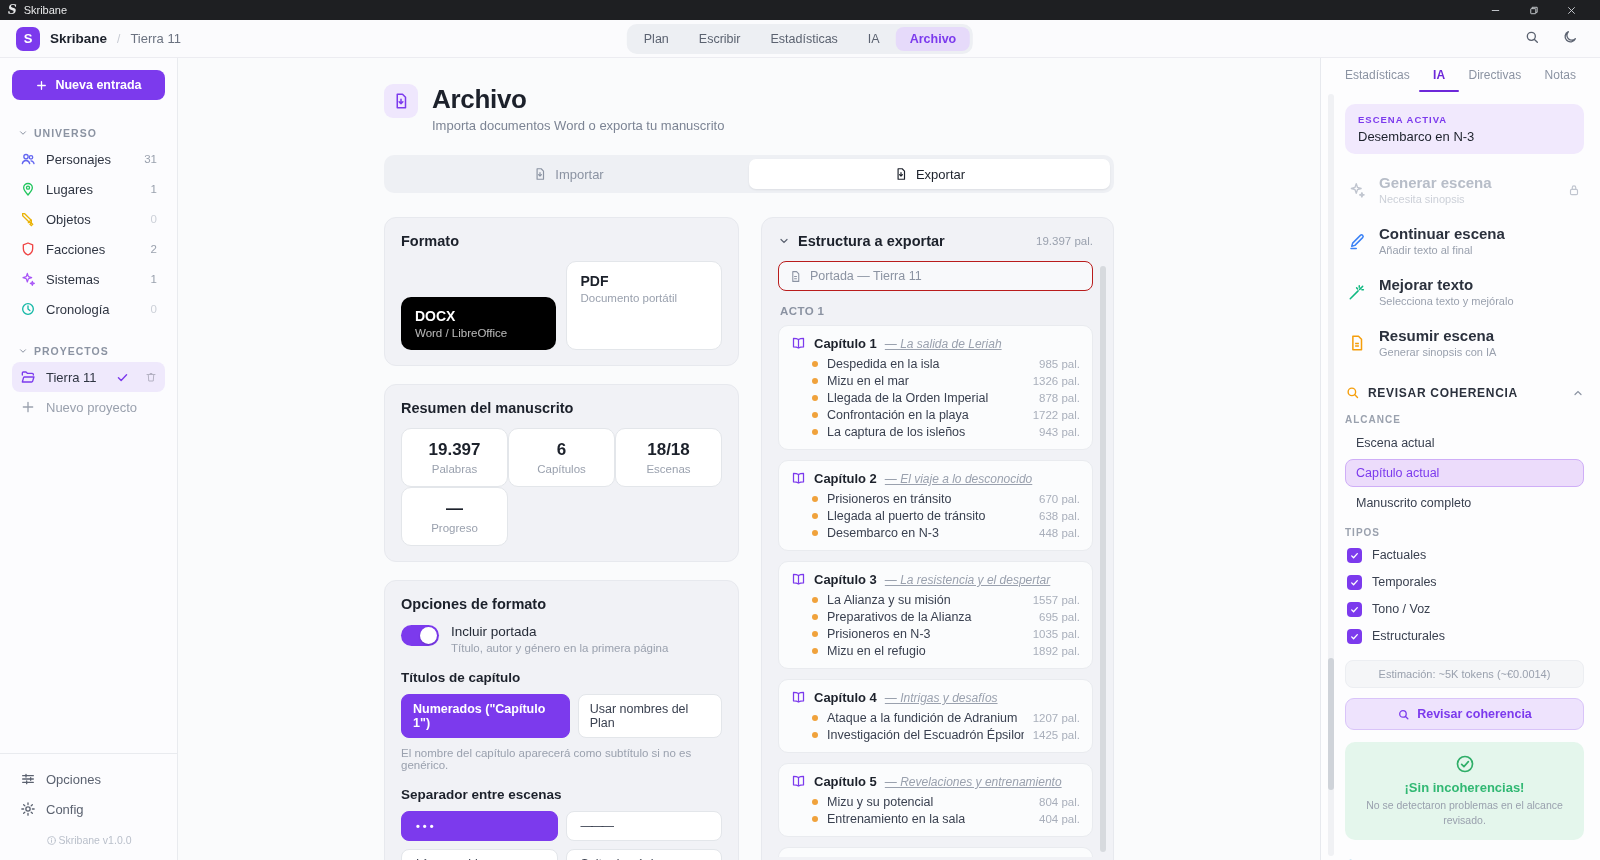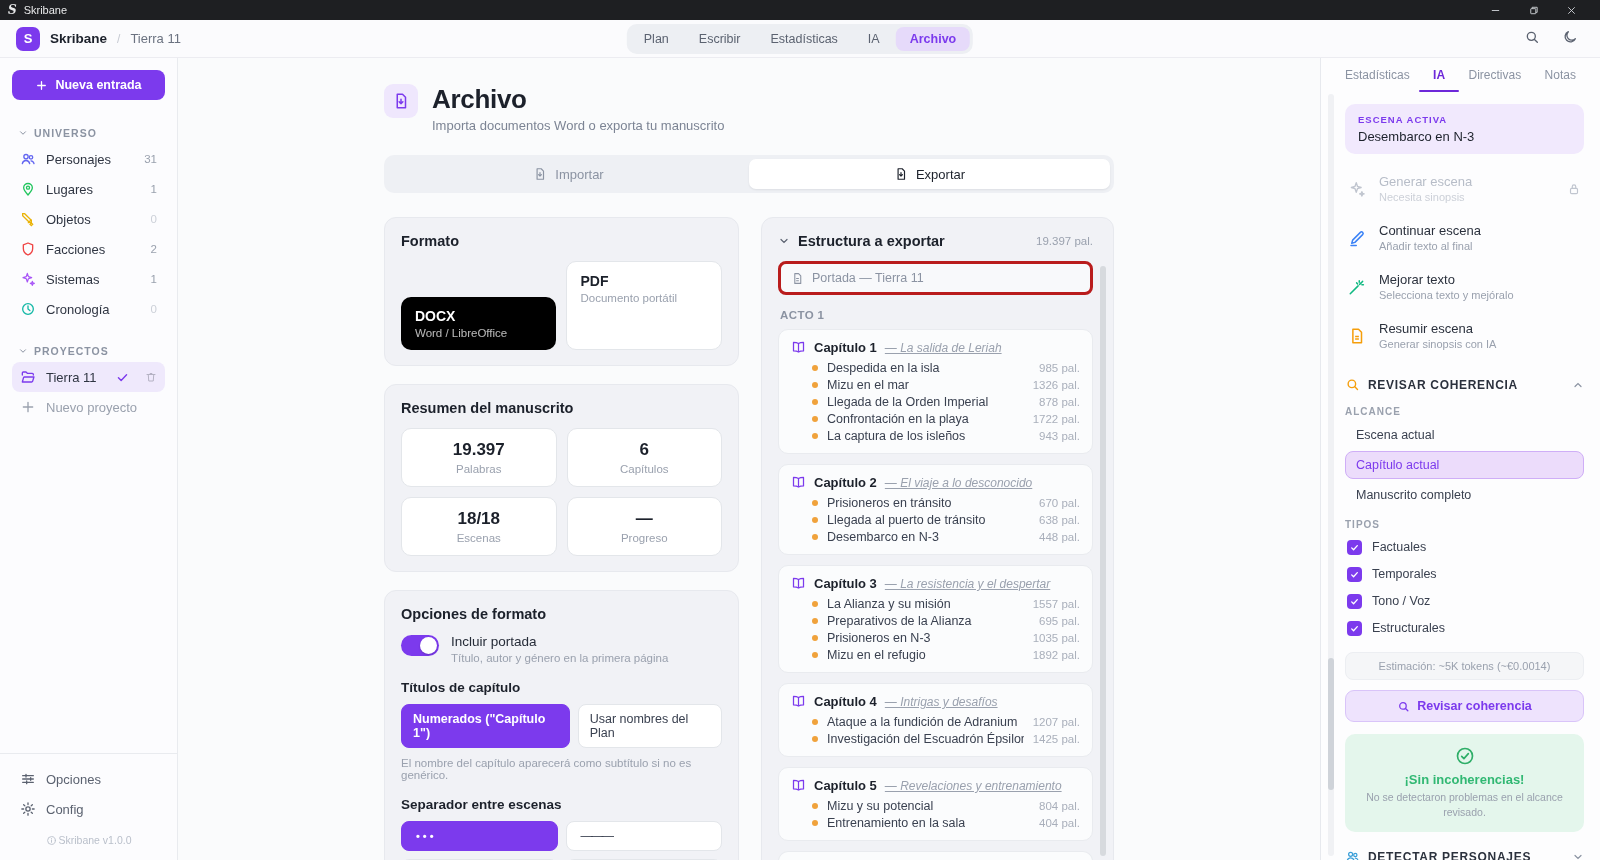--- a/index.html
+++ b/index.html
@@ -72,21 +72,21 @@
   .card-title { font-size:14.5px; font-weight:700; margin-bottom:12px; }
   .fmt-row { display:flex; gap:10px; }
   .fmt-btn { flex:1; border-radius:10px; padding:11px 14px; }
   .fmt-btn .f-l { font-size:14px; font-weight:700; }
   .fmt-btn .f-d { font-size:11.5px; margin-top:3px; }
   .fmt-docx { background:#000000;margin-top:36px; }
   .fmt-docx .f-l { color:#fff; }
   .fmt-docx .f-d { color:rgba(255,255,255,.72); }
   .fmt-pdf { background:#fff; border:1px solid #e3e6ea; }
   .fmt-pdf .f-d { color:#9aa1ae; }
-  .stats { display:grid; grid-template-columns:1fr 1fr; gap:10px; }
+  .stats { display:grid; grid-template-columns:1fr 1fr 1fr; }
   .stat { background:#fff; border:1px solid #e3e6ea; border-radius:10px; padding:11px 8px; text-align:center; }
   .stat .v { font-size:17px; font-weight:700; }
   .stat .l { font-size:11.5px; color:#9aa1ae; margin-top:3px; }
   .tglrow { display:flex; gap:12px; margin:6px 0 16px; align-items:flex-start; }
   .tgl { width:38px; height:21px; border-radius:12px; background:#d8dce2; position:relative; flex:none; margin-top:1px; }
   .tgl::after { content:""; position:absolute; top:2px; left:2px; width:17px; height:17px; border-radius:50%; background:#fff; box-shadow:0 1px 2px rgba(0,0,0,.18); }
   .tgl.on { background:#7c3aed; }
   .tgl.on::after { left:auto; right:2px; }
   .tglrow .t-l { font-size:13.5px; color:#262c38; }
   .tglrow .t-d { font-size:11.5px; color:#9aa1ae; margin-top:3px; }
@@ -99,21 +99,21 @@
   .sep-grid .opt-btn { height:30px; display:flex; align-items:center; padding:0 14px; }
   .sep-grid .opt-btn.dots { letter-spacing:3px; font-weight:800; font-size:11px; }
   .sep-grid .opt-btn.line-opt { letter-spacing:-2px; color:#3a4150; }
 
   
   .struct { position:relative; padding-right:20px; }
   .st-head { display:flex; align-items:center; gap:8px; }
   .st-head svg { width:12px; height:12px; color:#5b6270; }
   .st-title { font-size:14.5px; font-weight:700; }
   .st-total { margin-left:auto; font-size:11.5px; color:#9aa1ae; }
-  .portada { margin-top:12px; background:#f8f9fb; border:3px solid #b91c1c; border-radius:8px; padding:7px 10px; display:flex; align-items:center; gap:8px; color:#8b93a2; font-size:12.5px; }
+  .portada { margin-top:12px; background:#f8f9fb; border:1px solid #b91c1c; border-radius:8px; padding:7px 10px; display:flex; align-items:center; gap:8px; color:#8b93a2; font-size:12.5px; }
   .portada svg { width:13px; height:13px; flex:none; }
   .act-label { margin:14px 2px 8px; font-size:11.5px; font-weight:600; color:#8b93a2; letter-spacing:.4px; }
   .chapter { background:#fbfcfd; border:1px solid #e9ebef; border-radius:10px; padding:8px 12px 9px; margin-bottom:10px; }
   .ch-head { display:flex; align-items:baseline; gap:8px; padding:2px 0 4px; }
   .ch-head .b-ic { color:#7c3aed; display:flex; align-self:center; }
   .ch-head .b-ic svg { width:15px; height:15px; }
   .ch-name { font-size:13px; font-weight:700; }
   .ch-sub { font-size:12px; font-style:italic; color:#9aa1ae;text-decoration:underline; }
   .scene { display:flex; align-items:center; gap:9px; padding:1.5px 0 1.5px 21px; }
   .scene .dot { width:6px; height:6px; border-radius:50%; background:#f0a23c; flex:none; }
@@ -128,21 +128,21 @@
   .ptab { font-size:12px; color:#8b93a2; padding:0 4px; height:34px; display:flex; align-items:center; position:relative; }
   .ptab.active { color:#6d28d9; font-weight:600; }
   .ptab.active::after { content:""; position:absolute; left:-10px; right:-10px; bottom:0; height:2px; background:#6d28d9; border-radius:2px; }
   .pbody { padding:12px 16px 0 24px; }
   .scene-card { background:#f1e9fd; border-radius:10px; padding:10px 13px; margin-bottom:10px; }
   .scene-card .sl { font-size:9.5px; font-weight:700; letter-spacing:1px; color:#7c3aed; }
   .scene-card .sv { font-size:13px; color:#1c212b; margin-top:4px; }
   .action { display:flex; align-items:center; gap:13px; padding:10px 3px; }
   .action .a-ic { width:18px; height:18px; flex:none; display:flex; }
   .action .a-ic svg { width:18px; height:18px; }
-  .action .a-t { font-size:13px; font-weight:400; color:#2b313d; }
+  .action .a-t { font-size:15px; font-weight:700; color:#2b313d; }
   .action .a-d { font-size:11px; color:#9aa1ae; margin-top:2px; }
   .action.disabled .a-t { color:#b7bdc8; }
   .action.disabled .a-d { color:#ccd0d8; }
   .action .a-lock { margin-left:auto; color:#c0c5cf; display:flex; }
   .action .a-lock svg { width:14px; height:14px; }
   .p-sec-head { display:flex; align-items:center; gap:8px; margin-top:13px; padding:4px 0; }
   .p-sec-head .h-ic { display:flex; }
   .p-sec-head .h-ic svg { width:15px; height:15px; }
   .p-sec-head .h-t { font-size:12px; font-weight:700; letter-spacing:.7px; color:#2b313d; }
   .p-sec-head .h-ch { margin-left:auto; color:#8b93a2; display:flex; }

